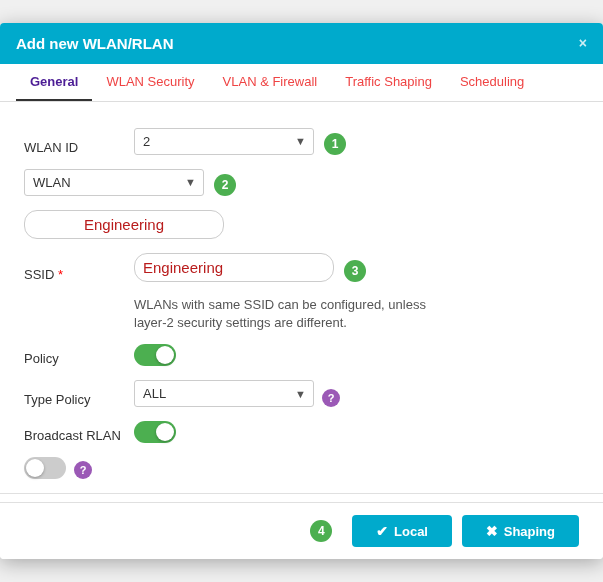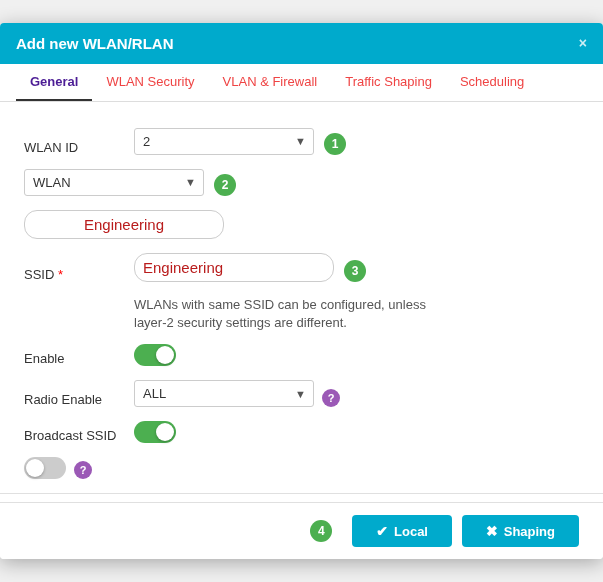--- a/index.html
+++ b/index.html
@@ -300,43 +300,43 @@
       <span class="form-label">
         SSID <span class="required">*</span>
       </span>
       <input type="text" class="form-control ssid-input" value="Engineering" style="">
       <span class="step-badge">3</span>
     </div>
 
     <div class="ssid-note">WLANs with same SSID can be configured, unless layer-2 security settings are different.</div>
 
     <div class="form-row">
-      <span class="form-label">Enable</span>
+      <span class="form-label">Policy</span>
       <label class="toggle-switch">
         <input type="checkbox" checked="" style="">
         <div class="toggle-track on"></div>
         <div class="toggle-thumb on"></div>
       </label>
     </div>
 
     <div class="form-row">
-      <span class="form-label">Radio Enable</span>
+      <span class="form-label">Type Policy</span>
       <div class="select-wrapper">
         <select>
           <option>ALL</option>
           <option>2.4GHz</option>
           <option>5GHz</option>
         </select>
         <span class="dropdown-arrow">▼</span>
       </div>
       <span class="help-icon">?</span>
     </div>
 
     <div class="form-row">
-      <span class="form-label">Broadcast SSID</span>
+      <span class="form-label">Broadcast RLAN</span>
       <label class="toggle-switch">
         <input type="checkbox" checked="" style="">
         <div class="toggle-track on"></div>
         <div class="toggle-thumb on"></div>
       </label>
     </div>
 
     <div class="form-row">
       <label class="toggle-switch">
         <input type="checkbox" style="">

